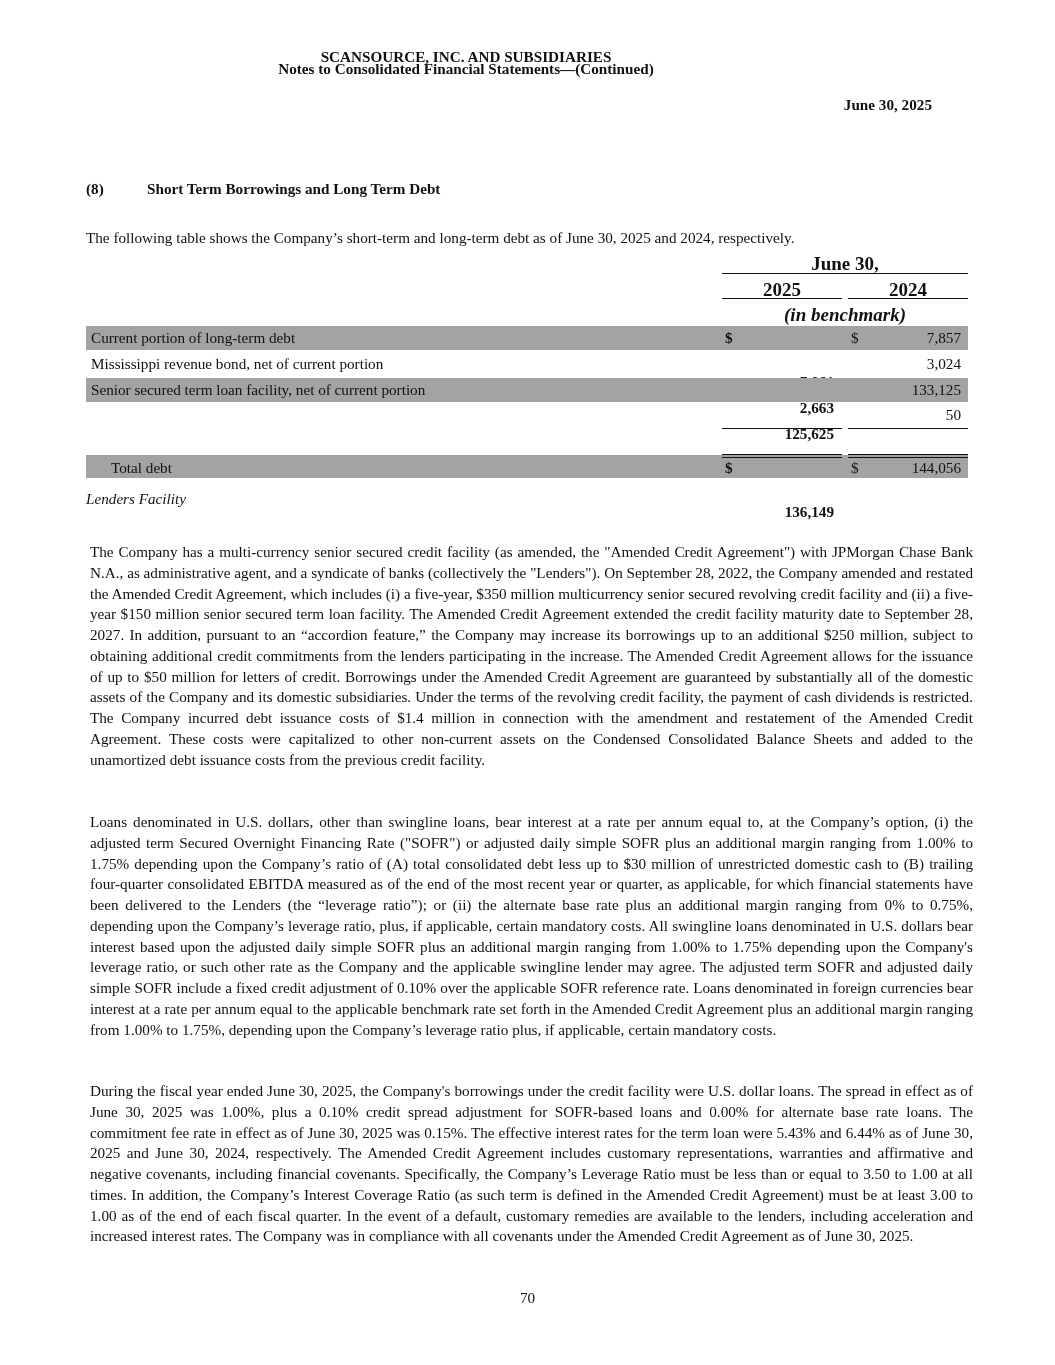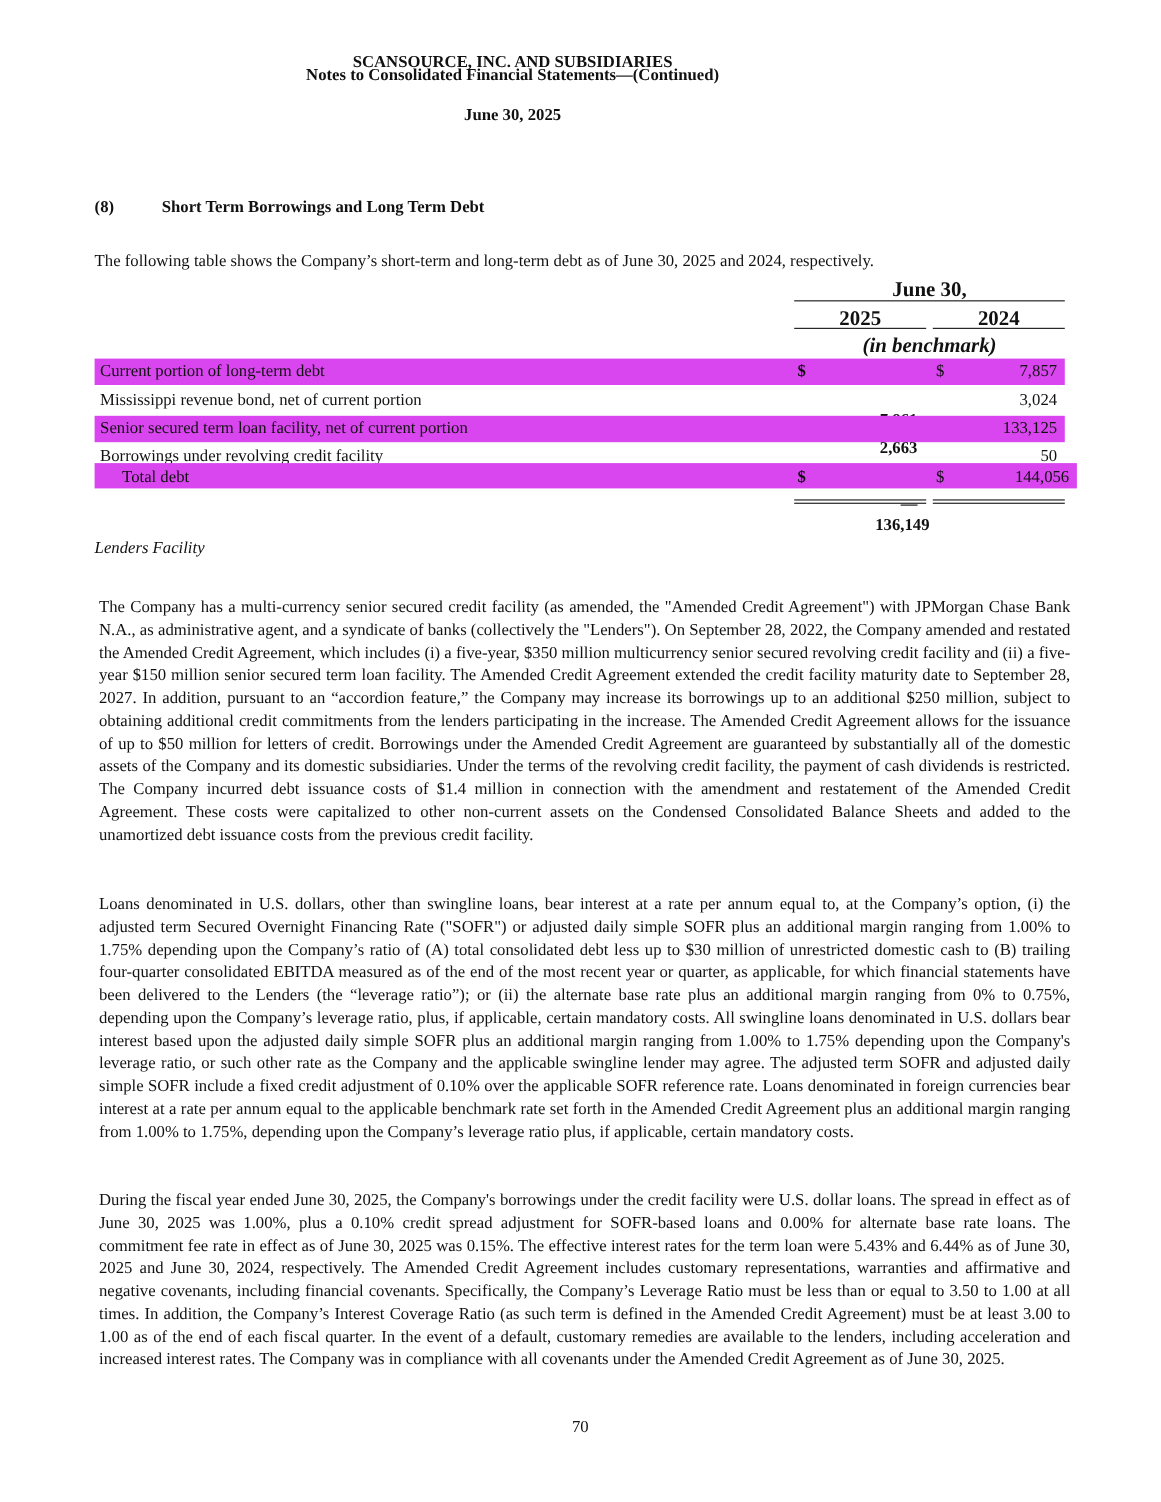--- a/index.html
+++ b/index.html
@@ -56,21 +56,21 @@
     border-top: 1.6px solid #111;
   }
   .row {
     position: absolute;
     left: 86px;
     width: 882px;
     height: 24px;
     font-size: 15.2px;
     line-height: 24px;
   }
-  .row.shaded { background: #d946ef; }
+  .row.shaded { background: #a3a3a3; }
   .row .label { position: absolute; left: 5px; top: 0; white-space: nowrap; }
   .row .label.indent { left: 25px; }
   .row .cur1 { position: absolute; left: 639px; top: 0; font-weight: bold; }
   .row .val1 { position: absolute; right: 134px; top: 0; font-weight: bold; text-align: right; margin-top: 44px; }
   .row .cur2 { position: absolute; left: 765px; top: 0; }
   .row .val2 { position: absolute; right: 7px; top: 0; text-align: right; }
   .subhead {
     position: absolute;
     left: 86px;
     top: 490px;
@@ -95,21 +95,21 @@
     text-align: center;
     font-size: 15.2px;
     line-height: 18px;
   }
 </style>
 </head>
 <body>
 
 <div class="header-line" style="top:48px;">SCANSOURCE, INC. AND SUBSIDIARIES</div>
 <div class="header-line" style="top:60px;">Notes to Consolidated Financial Statements—(Continued)</div>
-<div class="header-line" style="top:96px;">June 30, 2025</div>
+<div class="header-line" style="top:96px;text-align:right;">June 30, 2025</div>
 
 <div class="section-heading">
   <span class="num">(8)</span><span>Short Term Borrowings and Long Term Debt</span>
 </div>
 
 <div class="intro">The following table shows the Company’s short-term and long-term debt as of June 30, 2025 and 2024, respectively.</div>
 
 <div>
   <div class="tbl-head" style="left:722px; width:246px; top:255px;">June 30,</div>
   <div class="rule" style="left:722px; width:246px; top:273px;"></div>
@@ -132,29 +132,28 @@
     <span class="label">Mississippi revenue bond, net of current portion</span>
     <span class="val1">2,663</span>
     <span class="val2">3,024</span>
   </div>
   <div class="row shaded" style="top:378px;">
     <span class="label">Senior secured term loan facility, net of current portion</span>
     <span class="val1">125,625</span>
     <span class="val2">133,125</span>
   </div>
   <div class="row" style="top:403px;">
-    <span class="label">Borrowings under revolving credit facility</span>
     <span class="val1">—</span>
     <span class="val2">50</span>
   </div>
 
   <div class="rule" style="left:722px; width:120px; top:428px;"></div>
   <div class="rule" style="left:848px; width:120px; top:428px;"></div>
 
-  <div class="row shaded" style="top:421px; height:23px; line-height:26px;padding-left:11px;">
+  <div class="row shaded" style="top:455px; height:23px; line-height:26px;">
     <span class="label indent">Total debt</span>
     <span class="cur1">$</span>
     <span class="val1">136,149</span>
     <span class="cur2">$</span>
     <span class="val2">144,056</span>
   </div>
   <div class="rule" style="left:722px; width:120px; top:454px; border-top-width:1.4px;"></div>
   <div class="rule" style="left:722px; width:120px; top:457px; border-top-width:1.4px;"></div>
   <div class="rule" style="left:848px; width:120px; top:454px; border-top-width:1.4px;"></div>
   <div class="rule" style="left:848px; width:120px; top:457px; border-top-width:1.4px;"></div>

